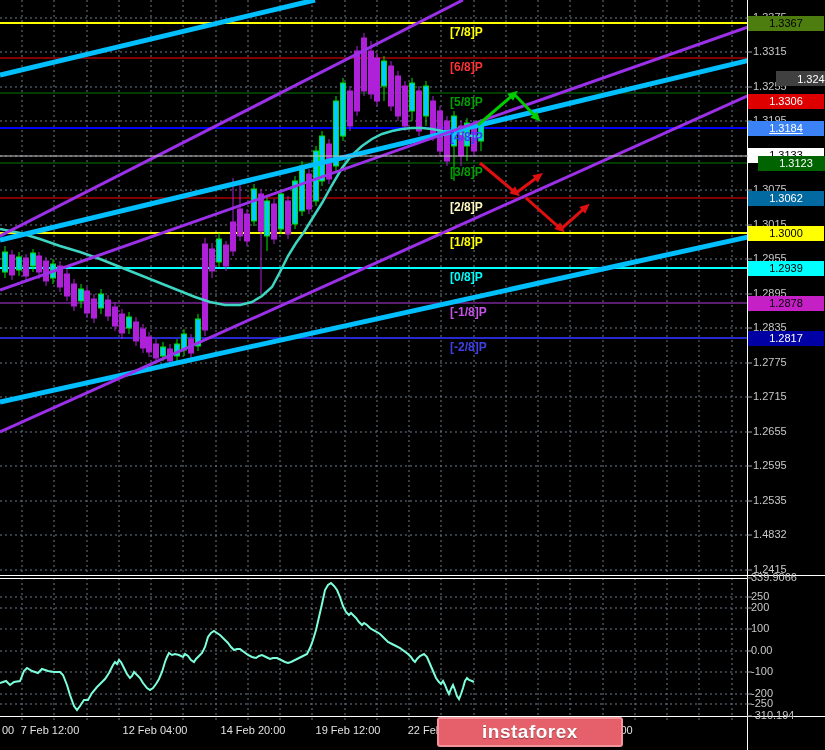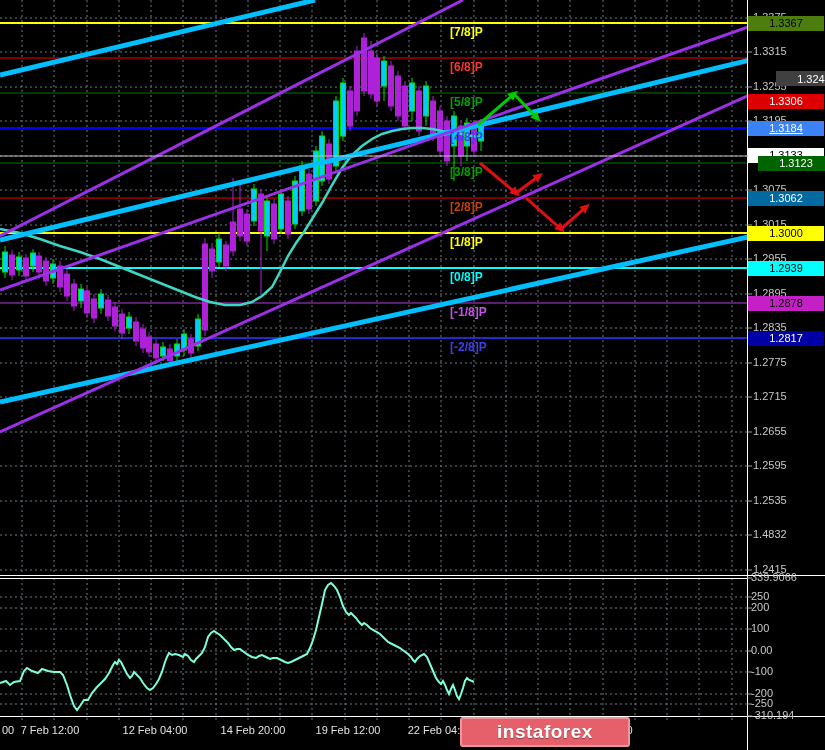--- a/index.html
+++ b/index.html
@@ -370,33 +370,33 @@
       <div class="m" style="left: 450px; top: 25px; color: rgb(255, 255, 0);">[7/8]P</div>
       <div class="b" style="top: 50.5px; background: rgb(222, 0, 0); color: rgb(255, 255, 255); margin-top: 43px;">1.3306</div>
       <div class="m" style="left: 450px; top: 60px; color: rgb(255, 52, 52);">[6/8]P</div>
       <div class="b" style="top: 71px; background: #404040; color: rgb(255, 255, 255); margin-left: 28px;">1.3245</div>
       <div class="m" style="left: 450px; top: 95px; color: rgb(0, 160, 0);">[5/8]P</div>
       <div class="b" style="top: 120.5px; background: #3b82f6; color: rgb(255, 255, 255); text-decoration: underline;">1.3184</div>
       <div class="m" style="left: 450px; top: 130px; color: rgb(60, 60, 255);">[4/8]P</div>
       <div class="b" style="top: 155.5px; background: rgb(0, 100, 0); color: rgb(255, 255, 255); margin-left: 10px;">1.3123</div>
       <div class="m" style="left: 450px; top: 165px; color: rgb(0, 160, 0);">[3/8]P</div>
       <div class="b" style="top: 190.5px; background: #0369a1; color: rgb(255, 255, 255);">1.3062</div>
-      <div class="m" style="left: 450px; top: 200px; color: #c2410c;">[2/8]P</div>
+      <div class="m" style="left: 450px; top: 200px; color: #fef9c3;">[2/8]P</div>
       <div class="b" style="top: 225.5px; background: rgb(255, 255, 0); color: rgb(0, 0, 0);">1.3000</div>
       <div class="m" style="left: 450px; top: 235px; color: rgb(255, 255, 0);">[1/8]P</div>
       <div class="b" style="top: 260.5px; background: rgb(0, 255, 255); color: rgb(0, 0, 0);">1.2939</div>
       <div class="m" style="left: 450px; top: 270px; color: rgb(0, 255, 255);">[0/8]P</div>
       <div class="b" style="top: 295.5px; background: rgb(197, 32, 197); color: rgb(0, 0, 0);">1.2878</div>
       <div class="m" style="left: 450px; top: 305px; color: rgb(196, 85, 232);">[-1/8]P</div>
       <div class="b" style="top: 330.5px; background: rgb(0, 0, 165); color: rgb(255, 255, 255);">1.2817</div>
       <div class="m" style="left: 450px; top: 340px; color: rgb(64, 64, 232);">[-2/8]P</div>
       <div class="t tl" style="left: 8px; top: 724px;">00</div>
       <div class="t tl" style="left: 50px; top: 724px;">7 Feb 12:00</div>
       <div class="t tl" style="left: 155px; top: 724px;">12 Feb 04:00</div>
       <div class="t tl" style="left: 253px; top: 724px;">14 Feb 20:00</div>
       <div class="t tl" style="left: 348px; top: 724px;">19 Feb 12:00</div>
       <div class="t tl" style="left: 434px; top: 724px;">22 Feb 04:</div>
       <div class="t tl" style="left: 622px; top: 724px;">4:00</div>
     </div>
-  <div id="logo" style="left:437px;top:717px;width:170px;height:30px;margin-left:23px;">
+  <div id="logo" style="left:437px;top:717px;width:186px;height:30px;">
     <span>instaforex</span>
   </div>
 </div>
 
 </body></html>

